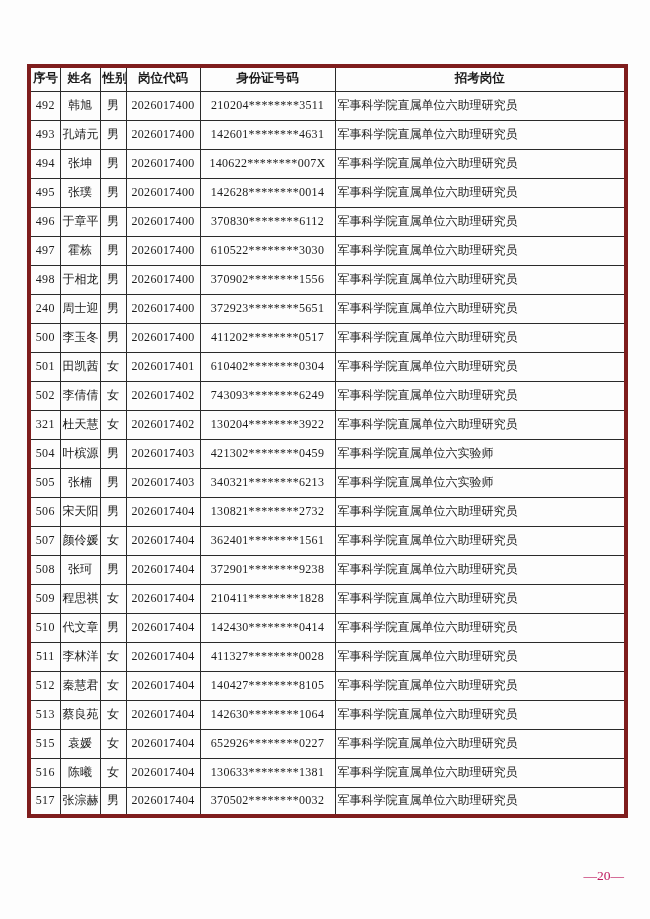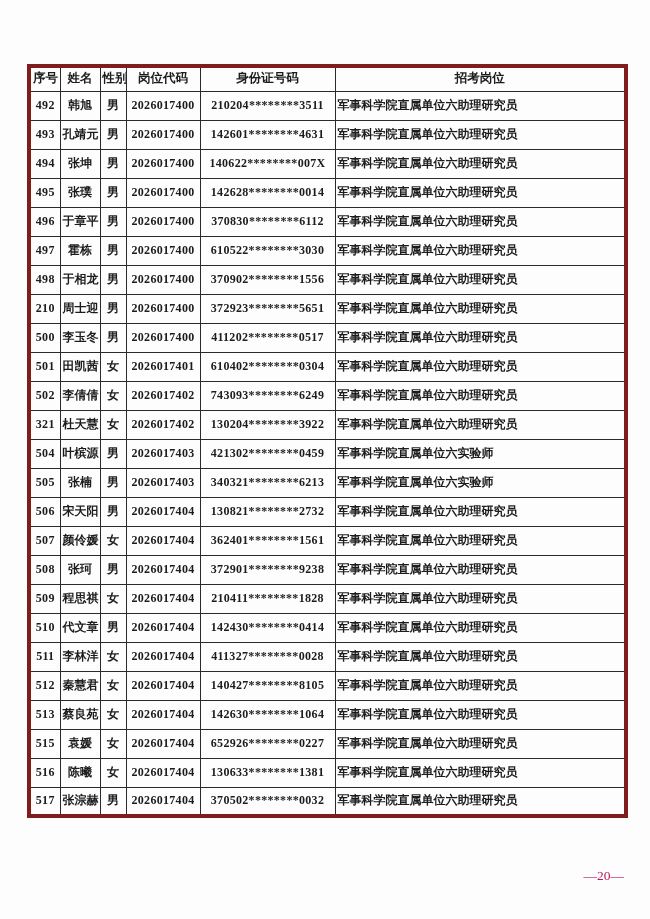--- a/index.html
+++ b/index.html
@@ -41,21 +41,20 @@
     color: #1c1c1c;
   }
   table.roster {
     border: 4px solid #7f1d1d;
   }
   table.roster thead tr {
     height: 25px;
   }
   table.roster tbody tr {
     height: 29px;
-    font-weight: bold;
   }
   table.roster th {
     font-weight: bold;
     font-size: 12.5px;
   }
   table.roster td.cell-position {
     text-align: left;
   }
   table.roster td.cell-id, table.roster td.cell-code, table.roster td.cell-no {
     font-family: "Liberation Serif", "DejaVu Serif", serif;
@@ -145,21 +144,21 @@
         </tr>
         <tr>
           <td class="cell-no">498</td>
           <td class="cell-name">于相龙</td>
           <td class="cell-gender">男</td>
           <td class="cell-code">2026017400</td>
           <td class="cell-id">370902********1556</td>
           <td class="cell-position">军事科学院直属单位六助理研究员</td>
         </tr>
         <tr>
-          <td class="cell-no">210</td>
+          <td class="cell-no">240</td>
           <td class="cell-name">周士迎</td>
           <td class="cell-gender">男</td>
           <td class="cell-code">2026017400</td>
           <td class="cell-id">372923********5651</td>
           <td class="cell-position">军事科学院直属单位六助理研究员</td>
         </tr>
         <tr>
           <td class="cell-no">500</td>
           <td class="cell-name">李玉冬</td>
           <td class="cell-gender">男</td>

